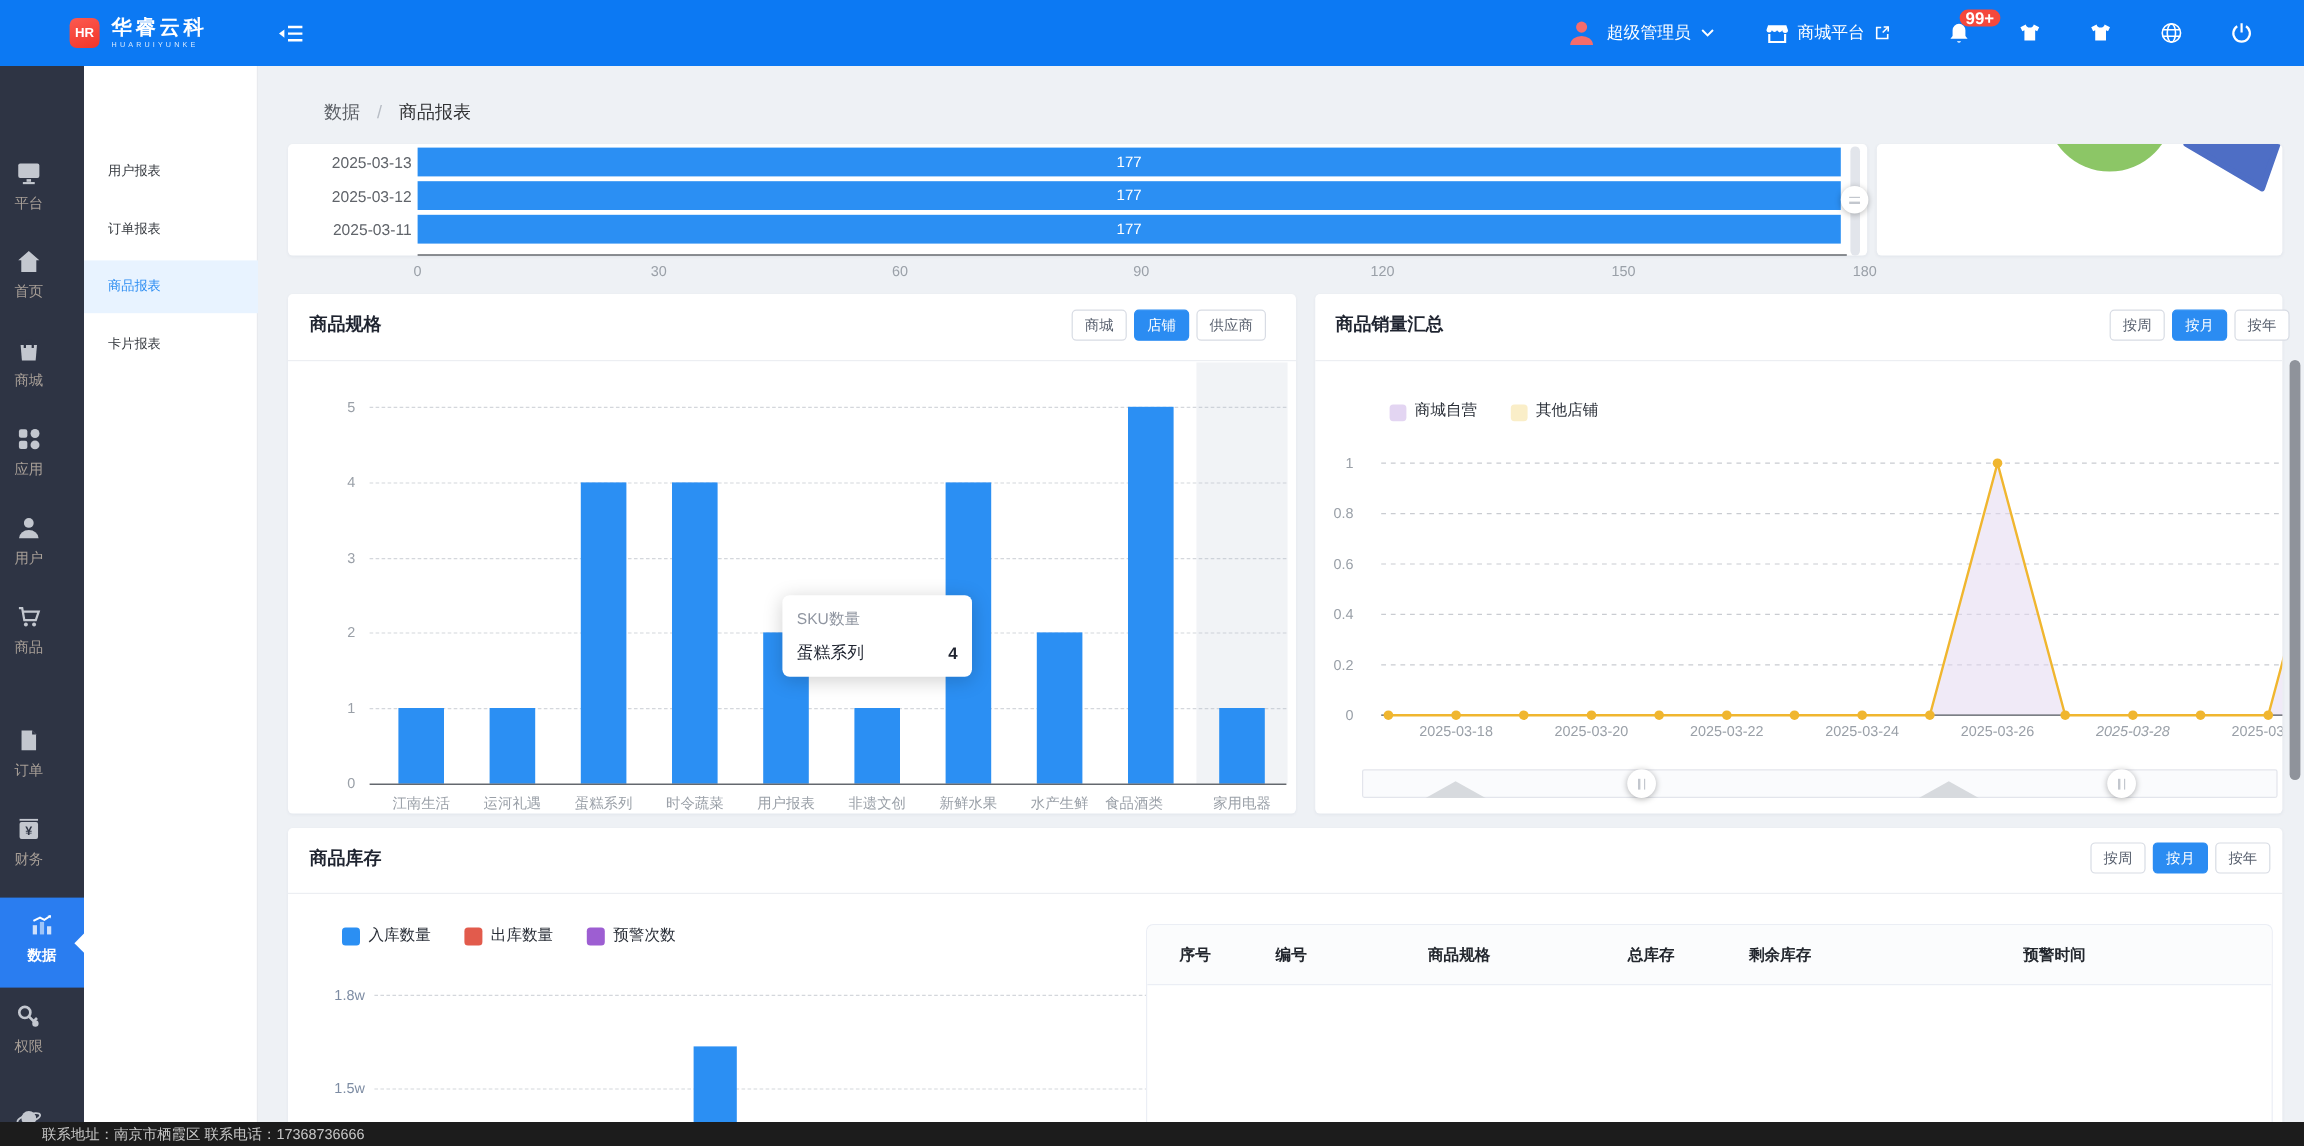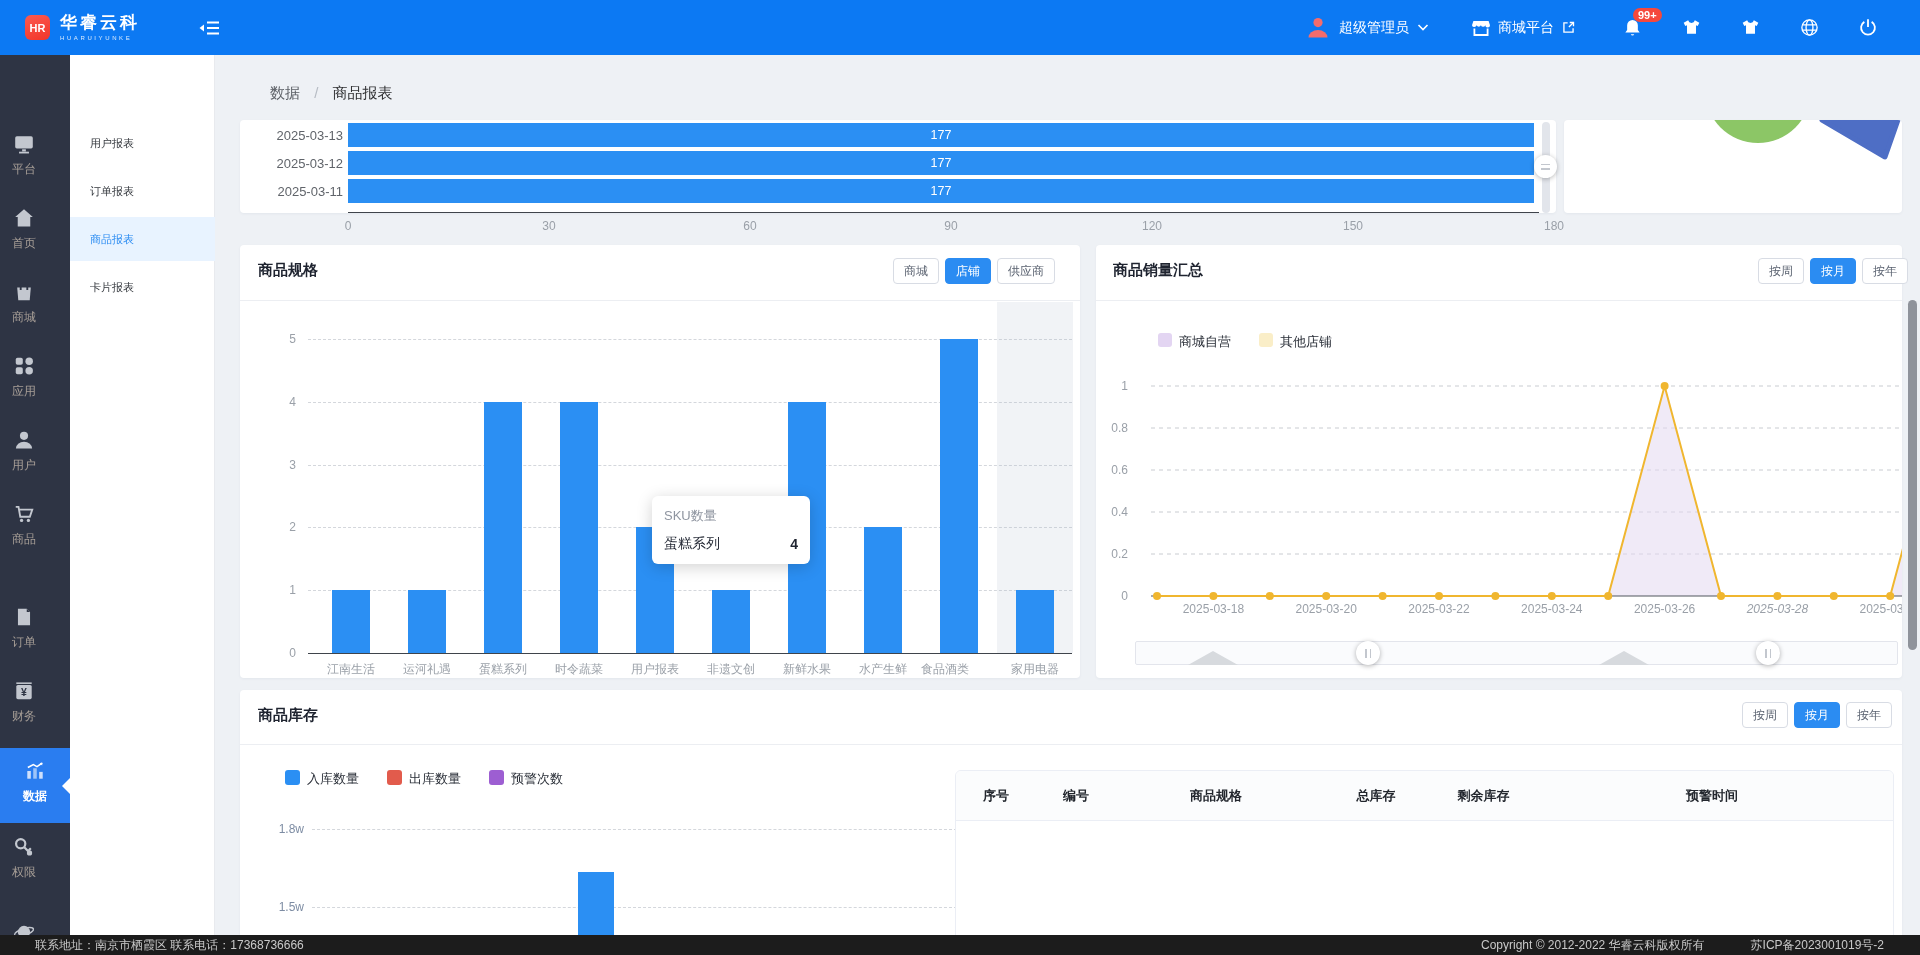--- a/index.html
+++ b/index.html
@@ -1,31 +1,31 @@
 <!DOCTYPE html>
 <html><head>
 <meta charset="utf-8">
 <style>
   html,body{margin:0;padding:0}
   body{width:1920px;height:955px;position:relative;overflow:hidden;background:#eef1f5;font-family:"Liberation Sans",sans-serif;-webkit-font-smoothing:antialiased}
   
   .topbar{position:absolute;left:0;top:0;width:1920px;height:55px;background:#0c79f3;display:flex;align-items:center;z-index:30;color:#fff}
-  .logo-wrap{margin-left:25px;display:flex;align-items:center;gap:10px}
+  .logo-wrap{margin-left:58px;display:flex;align-items:center;gap:10px}
   .logo-sq{width:25px;height:25px;border-radius:6px;background:linear-gradient(160deg,#fb5a50,#f23529);display:flex;align-items:center;justify-content:center;font-size:11px;font-weight:bold;color:#fff}
   .brand-col{display:flex;flex-direction:column;line-height:1}
   .brand{font-size:17px;font-weight:bold;letter-spacing:3px}
   .brand-sub{font-size:6px;letter-spacing:2.6px;margin-top:4px;color:rgba(255,255,255,.85)}
   .collapse{margin-left:58px;cursor:pointer;display:flex}
   .tb-spacer{flex:1}
   .grp{display:flex;align-items:center;gap:8px;font-size:14px;cursor:pointer}
   .grp-platform{margin-left:42px;gap:7px}
   .icon-row{margin-left:46px;margin-right:42px;display:flex;align-items:center;gap:38px}
   .tb-ic{cursor:pointer;display:flex}
   .bell-wrap{position:relative;display:flex}
-  .badge{position:absolute;left:11px;top:-9px;background:#f5483c;color:#fff;font-size:11px;line-height:14px;padding:0 5px;border-radius:8px;font-weight:bold}
+  .badge{position:absolute;left:11px;top:-9px;background:#f5483c;color:#fff;font-size:14px;line-height:14px;padding:0 5px;border-radius:8px;font-weight:bold}
   
   .sidenav{position:absolute;left:0;top:55px;width:70px;height:880px;background:#2e3444;z-index:20}
   .snav-item{position:absolute;left:0;width:48px;display:flex;flex-direction:column;align-items:center;gap:6px;color:#a89f97;font-size:12px;cursor:pointer}
   .snav-item svg{display:block}
   .snav-active-block{position:absolute;left:0;top:693px;width:70px;height:75px;background:#2a7df0;cursor:pointer}
   .snav-active-block::after{content:"";position:absolute;right:0;top:50%;margin-top:-8px;border:8px solid transparent;border-right-color:#fff}
   .snav-active-block .inner{position:absolute;top:12px;left:0;width:70px;display:flex;flex-direction:column;align-items:center;gap:6px;color:#fff;font-size:12px;font-weight:bold}
   
   .submenu{position:absolute;left:70px;top:55px;width:145px;height:880px;background:#fff;border-right:1px solid #e8eaee;box-sizing:border-box;z-index:15}
   .sub-item{position:absolute;left:0;width:145px;height:44px;line-height:44px;padding-left:20px;box-sizing:border-box;font-size:11px;color:#33373d;cursor:pointer}
@@ -43,21 +43,21 @@
   .tick{position:absolute;font-size:12px;color:#9aa0a8}
   .gl{position:absolute;border-top:1px dashed #d4d7dc}
   .axisline{position:absolute;background:#3f444b;height:1px;z-index:2}
   .vbar{position:absolute;width:38px;background:#2b8ff3;z-index:2}
   .hl-band{position:absolute;background:rgba(175,188,205,.18);z-index:1}
   .tooltip{position:absolute;left:652px;top:496px;width:134px;background:#fff;border-radius:6px;box-shadow:0 3px 16px rgba(0,0,0,.18);padding:11px 12px;z-index:8;font-size:13px}
   .tt-title{color:#8f95a0;margin-bottom:10px}
   .tt-row{display:flex;justify-content:space-between;align-items:center;color:#1f2430;font-size:14px}
   .tt-val{font-weight:bold}
   .legend{position:absolute;display:flex;gap:28px;font-size:13px;color:#2a2f38;align-items:center;z-index:4}
-  .lg{display:flex;align-items:flex-start;gap:7px}
+  .lg{display:flex;align-items:flex-end;gap:7px}
   .sw{width:14px;height:14px;border-radius:3px;background:#ccc}
   
   .dz-track{position:absolute;background:#fafbfd;border:1px solid #e3e5ec;box-sizing:border-box;border-radius:2px;z-index:3}
   .dz-handle{position:absolute;width:24px;height:24px;border-radius:50%;background:#fff;box-shadow:0 1px 5px rgba(0,0,0,.3);z-index:5;display:flex;align-items:center;justify-content:center;gap:3px;cursor:ew-resize}
   .dz-handle i{display:block;width:1.5px;height:9px;background:#c3c7ce}
   .vdz-track{position:absolute;left:1542px;top:122px;width:8px;height:91px;background:#e2e5eb;border-radius:4px;z-index:4}
   .vdz-handle{position:absolute;left:1534px;top:155px;width:23px;height:23px;border-radius:50%;background:#fff;box-shadow:0 1px 5px rgba(0,0,0,.28);z-index:5;display:flex;flex-direction:column;align-items:center;justify-content:center;gap:3px;cursor:ns-resize}
   .vdz-handle i{display:block;height:1.5px;width:9px;background:#c3c7ce}
   
   .inv-table{position:absolute;left:955px;top:770px;width:939px;height:182px;background:#fff;border:1px solid #ebeef5;border-radius:6px;box-sizing:border-box;z-index:3;overflow:hidden}
@@ -446,17 +446,13 @@
     <div style="flex:0 0 200px">商品规格</div>
     <div style="flex:0 0 120px">总库存</div>
     <div style="flex:0 0 95px">剩余库存</div>
     <div style="flex:1">预警时间</div>
   </div>
 </div>
 
 <div class="scroll-thumb"></div>
 <footer class="footer">
   <span class="fl">联系地址：南京市栖霞区 联系电话：17368736666</span>
-  <span class="fr">
-    <span>Copyright © 2012-2022 华睿云科版权所有</span>
-    <span>苏ICP备2023001019号-2</span>
-  </span>
 </footer>
 
 </body></html>

